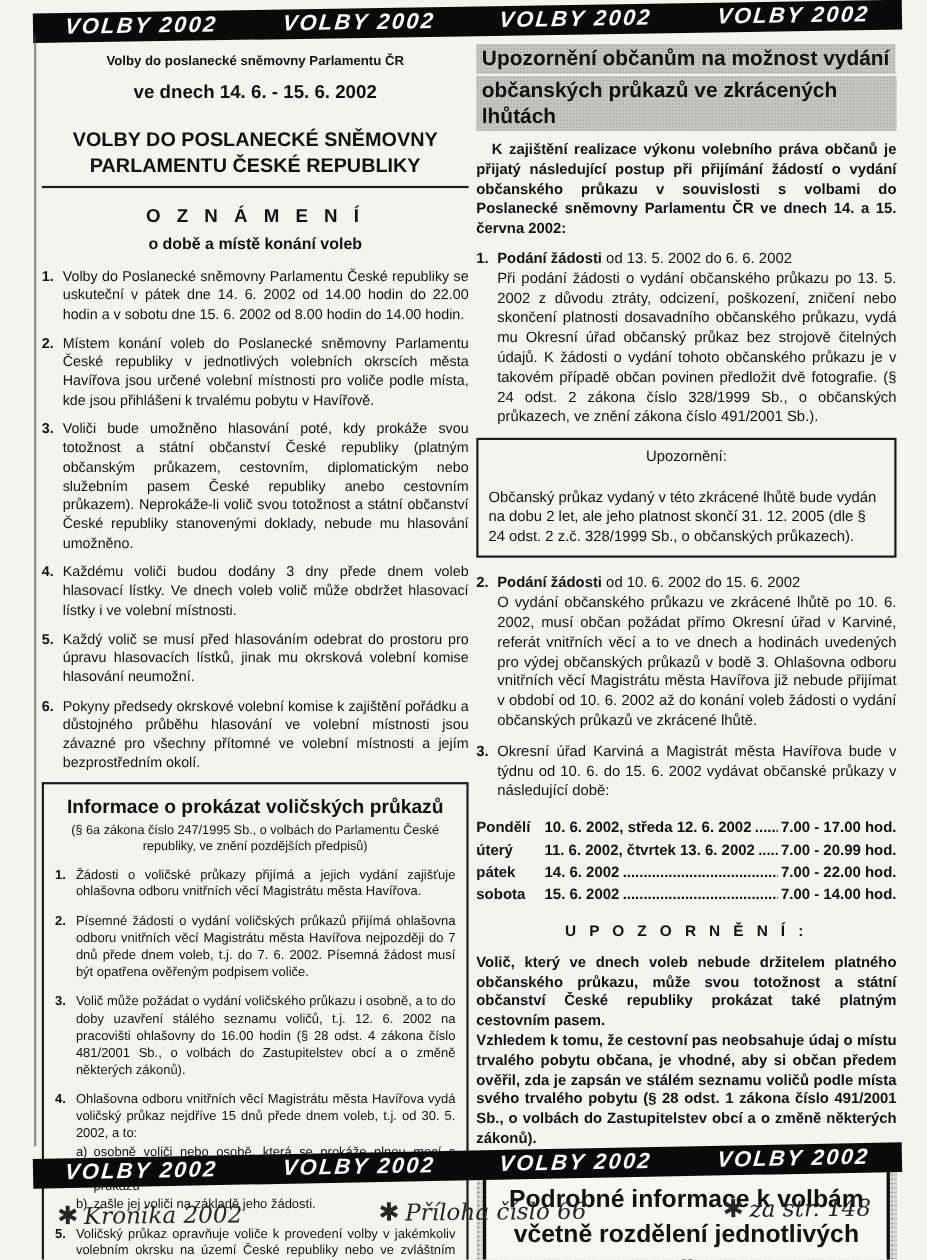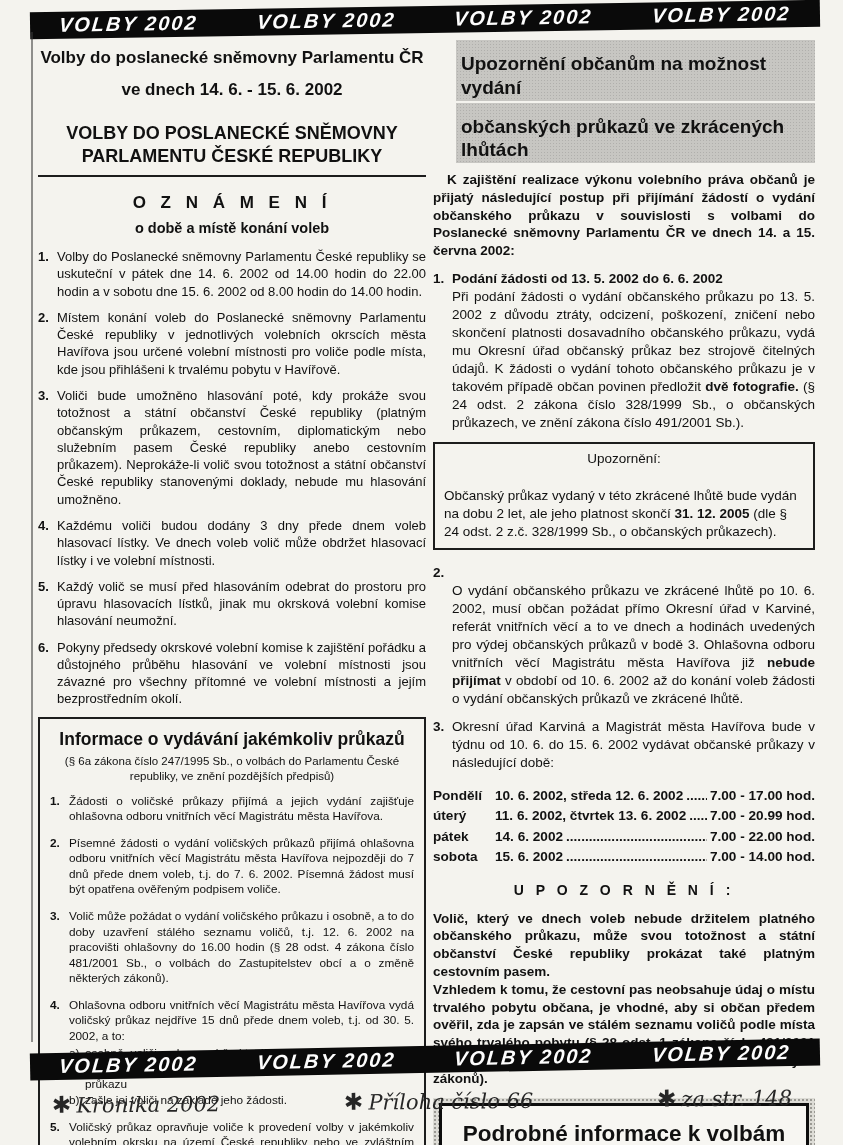--- a/index.html
+++ b/index.html
@@ -23,21 +23,21 @@
     transform:skewX(-6deg);
   }
   
   .edge-line{position:absolute;left:31px;top:32px;width:2px;height:1010px;background:#3a3a3a;opacity:.55;}
 
   
   .col-left{position:absolute;left:38px;top:44px;width:388px;}
   .col-right{position:absolute;left:433px;top:40px;width:382px;}
 
   
-  .doc-title1{font-size:17px;font-weight:bold;text-align:center;margin:4px 0 0;}
+  .doc-title1{font-size:12px;font-weight:bold;text-align:center;margin:4px 0 0;}
   .doc-title2{font-size:17px;font-weight:bold;text-align:center;margin:12px 0 0;}
   .doc-title3{font-size:18px;font-weight:bold;text-align:center;margin:22px 8px 0;line-height:1.25;}
   .hr{border:none;border-top:2px solid #1c1c1c;margin:8px 0 0;}
   .ozn-title{font-size:17px;font-weight:bold;text-align:center;letter-spacing:5px;margin:16px 0 0;}
   .ozn-sub{font-size:14.5px;font-weight:bold;text-align:center;margin:7px 0 12px;}
 
   .nlist{font-size:13px;line-height:1.33;text-align:justify;}
   .nitem{display:flex;margin:0 0 9px;}
   .nitem .num{flex:none;width:19px;font-weight:bold;}
   .nitem .txt{flex:1;}
@@ -50,31 +50,31 @@
   .info-box .nitem:last-child{margin-bottom:2px;}
   .subitem{display:flex;margin-top:1px;}
   .subitem .lab{flex:none;width:16px;}
 
   
   .r-title{margin:0 0 8px;}
   .r-title .hl{
     display:inline-block;background:#c7c6c2;
     background-image:radial-gradient(#b0afac 0.8px, transparent 0.8px);
     background-size:3px 3px;
-    font-size:19px;font-weight:bold;padding:12px 5px 1px;line-height:1.25;margin-left:23px;
+    font-size:19px;font-weight:bold;padding:2px 5px 1px;line-height:1.25;
   }
   .r-title .line2{margin-top:2px;}
   .bold-par{font-size:13.5px;font-weight:bold;line-height:1.32;text-align:justify;margin:0 0 10px;}
   .bold-par.indent{text-indent:14px;}
 
   .r-item{display:flex;font-size:13.5px;line-height:1.33;text-align:justify;margin:0 0 10px;}
   .r-item .num{flex:none;width:19px;font-weight:bold;}
   .r-item .body{flex:1;}
   .r-item .head{font-weight:bold;}
-  .b{font-weight:bold;}
+  .b{font-weight:normal;}
 
   .warn-box{border:2px solid #1c1c1c;padding:6px 9px 8px;margin:4px 0 14px;font-size:13.5px;line-height:1.33;}
   .warn-box .wt{font-weight:normal;text-align:center;margin-bottom:19px;}
 
   .schedule{font-size:13.6px;font-weight:bold;margin:14px 0 8px;}
   .srow{display:flex;align-items:baseline;line-height:1.5;}
   .srow .day{flex:none;width:62px;}
   .srow .dates{flex:none;white-space:nowrap;}
   .srow .dots{flex:1;overflow:hidden;white-space:nowrap;margin:0 3px;}
   .srow .time{flex:none;white-space:nowrap;}
@@ -144,21 +144,21 @@
       <span class="num">5.</span>
       <span class="txt">Každý volič se musí před hlasováním odebrat do prostoru pro úpravu hlasovacích lístků, jinak mu okrsková volební komise hlasování neumožní.</span>
     </div>
     <div class="nitem">
       <span class="num">6.</span>
       <span class="txt">Pokyny předsedy okrskové volební komise k zajištění pořádku a důstojného průběhu hlasování ve volební místnosti jsou závazné pro všechny přítomné ve volební místnosti a jejím bezprostředním okolí.</span>
     </div>
   </div>
 
   <div class="info-box">
-    <h2>Informace o vydávání jakémkoliv průkazů</h2>
+    <h2>Informace o prokázat voličských průkazů</h2>
     <div class="sub">(§ 6a zákona číslo 247/1995 Sb., o volbách do Parlamentu České republiky, ve znění pozdějších předpisů)</div>
     <div class="nlist">
       <div class="nitem">
         <span class="num">1.</span>
         <span class="txt">Žádosti o voličské průkazy přijímá a jejich vydání zajišťuje ohlašovna odboru vnitřních věcí Magistrátu města Havířova.</span>
       </div>
       <div class="nitem">
         <span class="num">2.</span>
         <span class="txt">Písemné žádosti o vydání voličských průkazů přijímá ohlašovna odboru vnitřních věcí Magistrátu města Havířova nejpozději do 7 dnů přede dnem voleb, t.j. do 7. 6. 2002. Písemná žádost musí být opatřena ověřeným podpisem voliče.</span>
       </div>
@@ -205,21 +205,21 @@
   </div>
 
   <div class="warn-box">
     <div class="wt">Upozornění:</div>
     <div><span>Občanský průkaz vydaný v této zkrácené lhůtě bude vydán na dobu 2 let, ale jeho platnost skončí </span><span class="b">31. 12. 2005</span><span> (dle § 24 odst. 2 z.č. 328/1999 Sb., o občanských průkazech).</span></div>
   </div>
 
   <div class="r-item">
     <span class="num">2.</span>
     <span class="body">
-      <br>
+      <span class="head"><span>Podání žádosti </span><span class="b">od 10. 6. 2002 do 15. 6. 2002</span></span><br>
       <span><span>O vydání občanského průkazu ve zkrácené lhůtě po 10. 6. 2002, musí občan požádat přímo Okresní úřad v Karviné, referát vnitřních věcí a to ve dnech a hodinách uvedených pro výdej občanských průkazů v bodě 3. Ohlašovna odboru vnitřních věcí Magistrátu města Havířova již </span><span class="b">nebude přijímat</span><span> v období od 10. 6. 2002 až do konání voleb žádosti o vydání občanských průkazů ve zkrácené lhůtě.</span></span>
     </span>
   </div>
 
   <div class="r-item">
     <span class="num">3.</span>
     <span class="body">Okresní úřad Karviná a Magistrát města Havířova bude v týdnu od 10. 6. do 15. 6. 2002 vydávat občanské průkazy v následující době:</span>
   </div>
 
   <div class="schedule">

